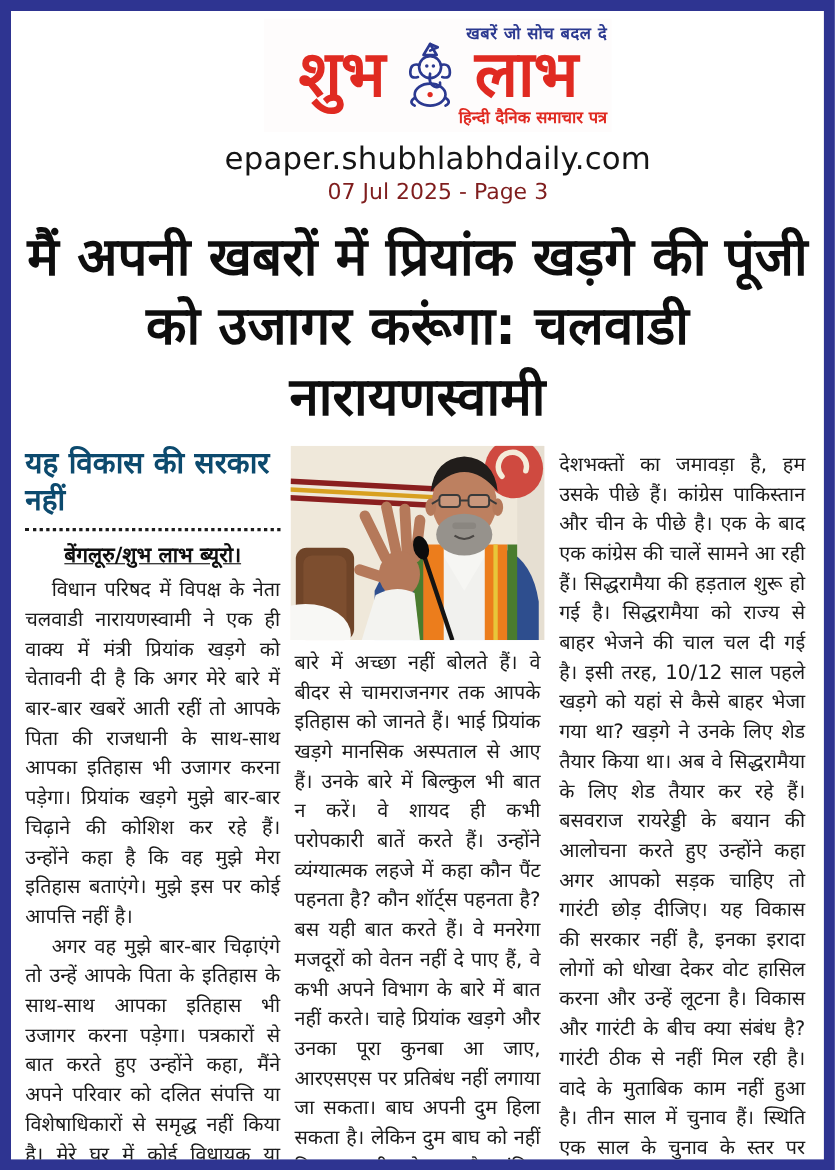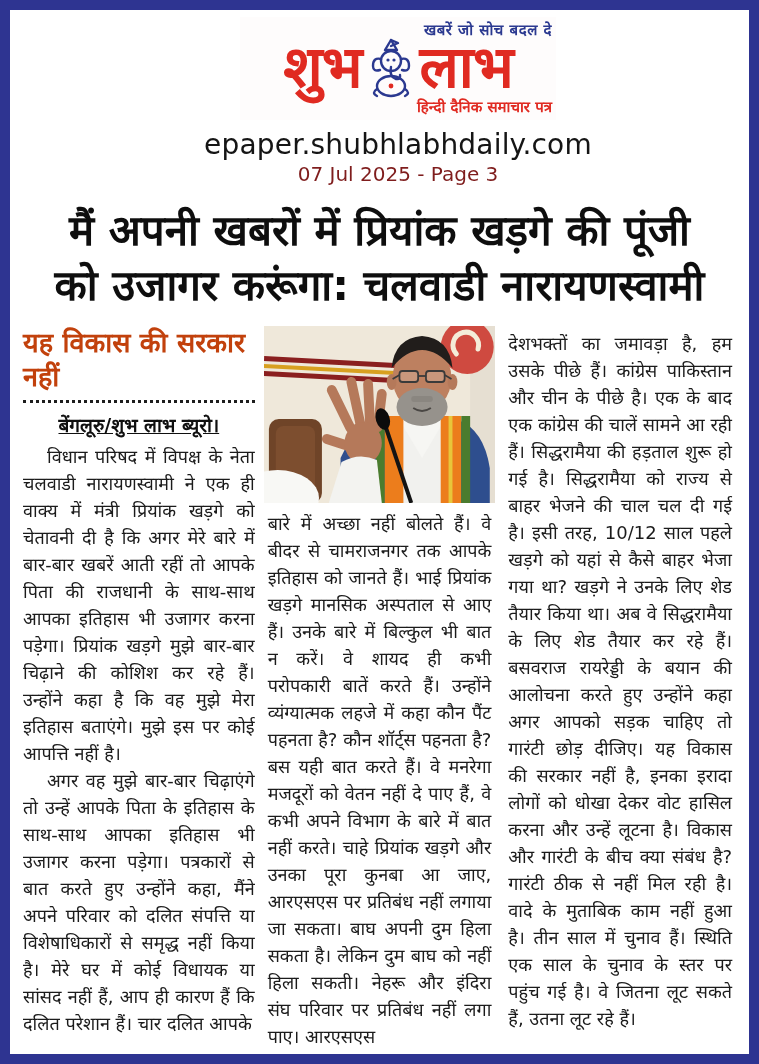--- a/index.html
+++ b/index.html
@@ -13,37 +13,37 @@
   body{font-family:"DejaVu Sans", sans-serif; width:759px;}
   .page{
     width:759px; height:1064px;
     border:10px solid var(--border-blue);
     background:#fff; overflow:hidden; position:relative;
   }
   
   .masthead{text-align:center; padding-top:7px;padding-left:37px;}
   .logo-box{width:316px; margin:0 auto; background:#fefcfc; padding:2px 4px 4px;}
   .tagline{text-align:right; font-size:15px; font-weight:bold; color:var(--brand-blue); letter-spacing:.5px;}
-  .logo-row{display:flex; align-items:center; justify-content:center; gap:3px; margin-top:-2px;}
+  .logo-row{display:flex; align-items:center; justify-content:center; gap:15px; margin-top:-2px;}
   .logo-word{font-size:58px; font-weight:800; color:var(--brand-red); line-height:1.02; letter-spacing:-1px;}
   .ganesha{flex:0 0 auto; display:inline-flex; align-items:center;}
   .subtitle{text-align:right; font-size:15px; font-weight:bold; color:var(--brand-red); margin-top:-3px;}
   .url{font-size:28px; margin-top:8px; color:#151515; font-weight:500; letter-spacing:.2px;}
   .datepage{font-size:20px; color:#7f1d1d; margin-top:1px;}
   
   .headline{
-    text-align:center; font-weight:800; font-size:42px; line-height:1.32;
+    text-align:center; font-weight:800; font-size:48px; line-height:1.32;
     color:#0e0e0e; margin:17px 8px 12px;
   }
   
   .columns{
     display:flex; gap:9px; padding:0 13px; height:756px; overflow:hidden;
   }
   .col{flex:1 1 0; font-size:18px; line-height:27px; color:var(--text-black); text-align:justify;}
-  .subhead{font-size:27px; font-weight:bold; line-height:1.25; text-align:left; color:#c2410c;}
+  .subhead{font-size:27px; font-weight:bold; line-height:1.25; text-align:left; color:#0c4a6e;}
   .dotted-rule{border-bottom:3px dotted #1d1d1d; margin:7px 0 9px;}
   .byline{text-align:center; font-weight:bold; font-size:19px; margin:1px 0 4px; color:#0f0f0f;text-decoration:underline;}
   p.body-para{margin:0; text-indent:24px;}
   p.cont-para{margin:4px;}
   .photo-wrap{width:100%; height:177px; margin-bottom:7px; overflow:hidden;}
   .photo-wrap svg{display:block; width:100%; height:100%;}
 </style>
 </head>
 <body>
 

